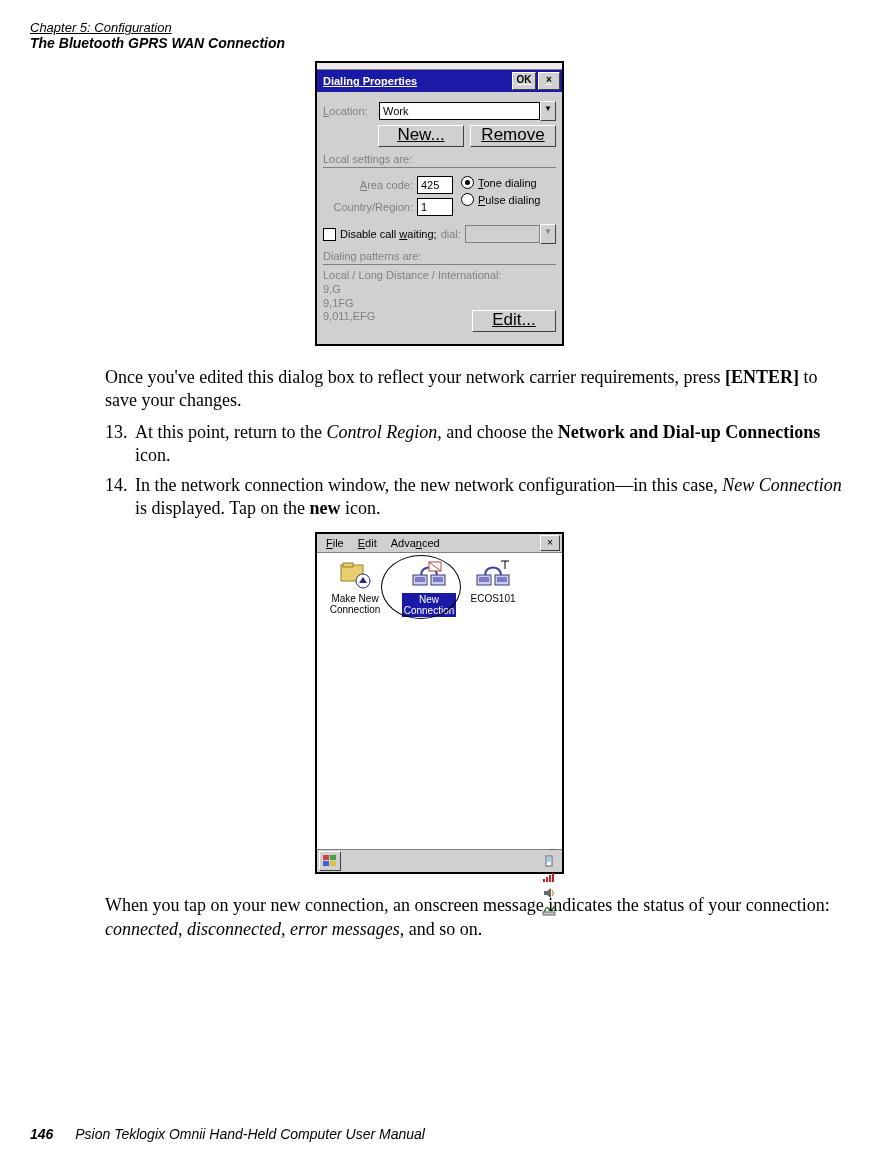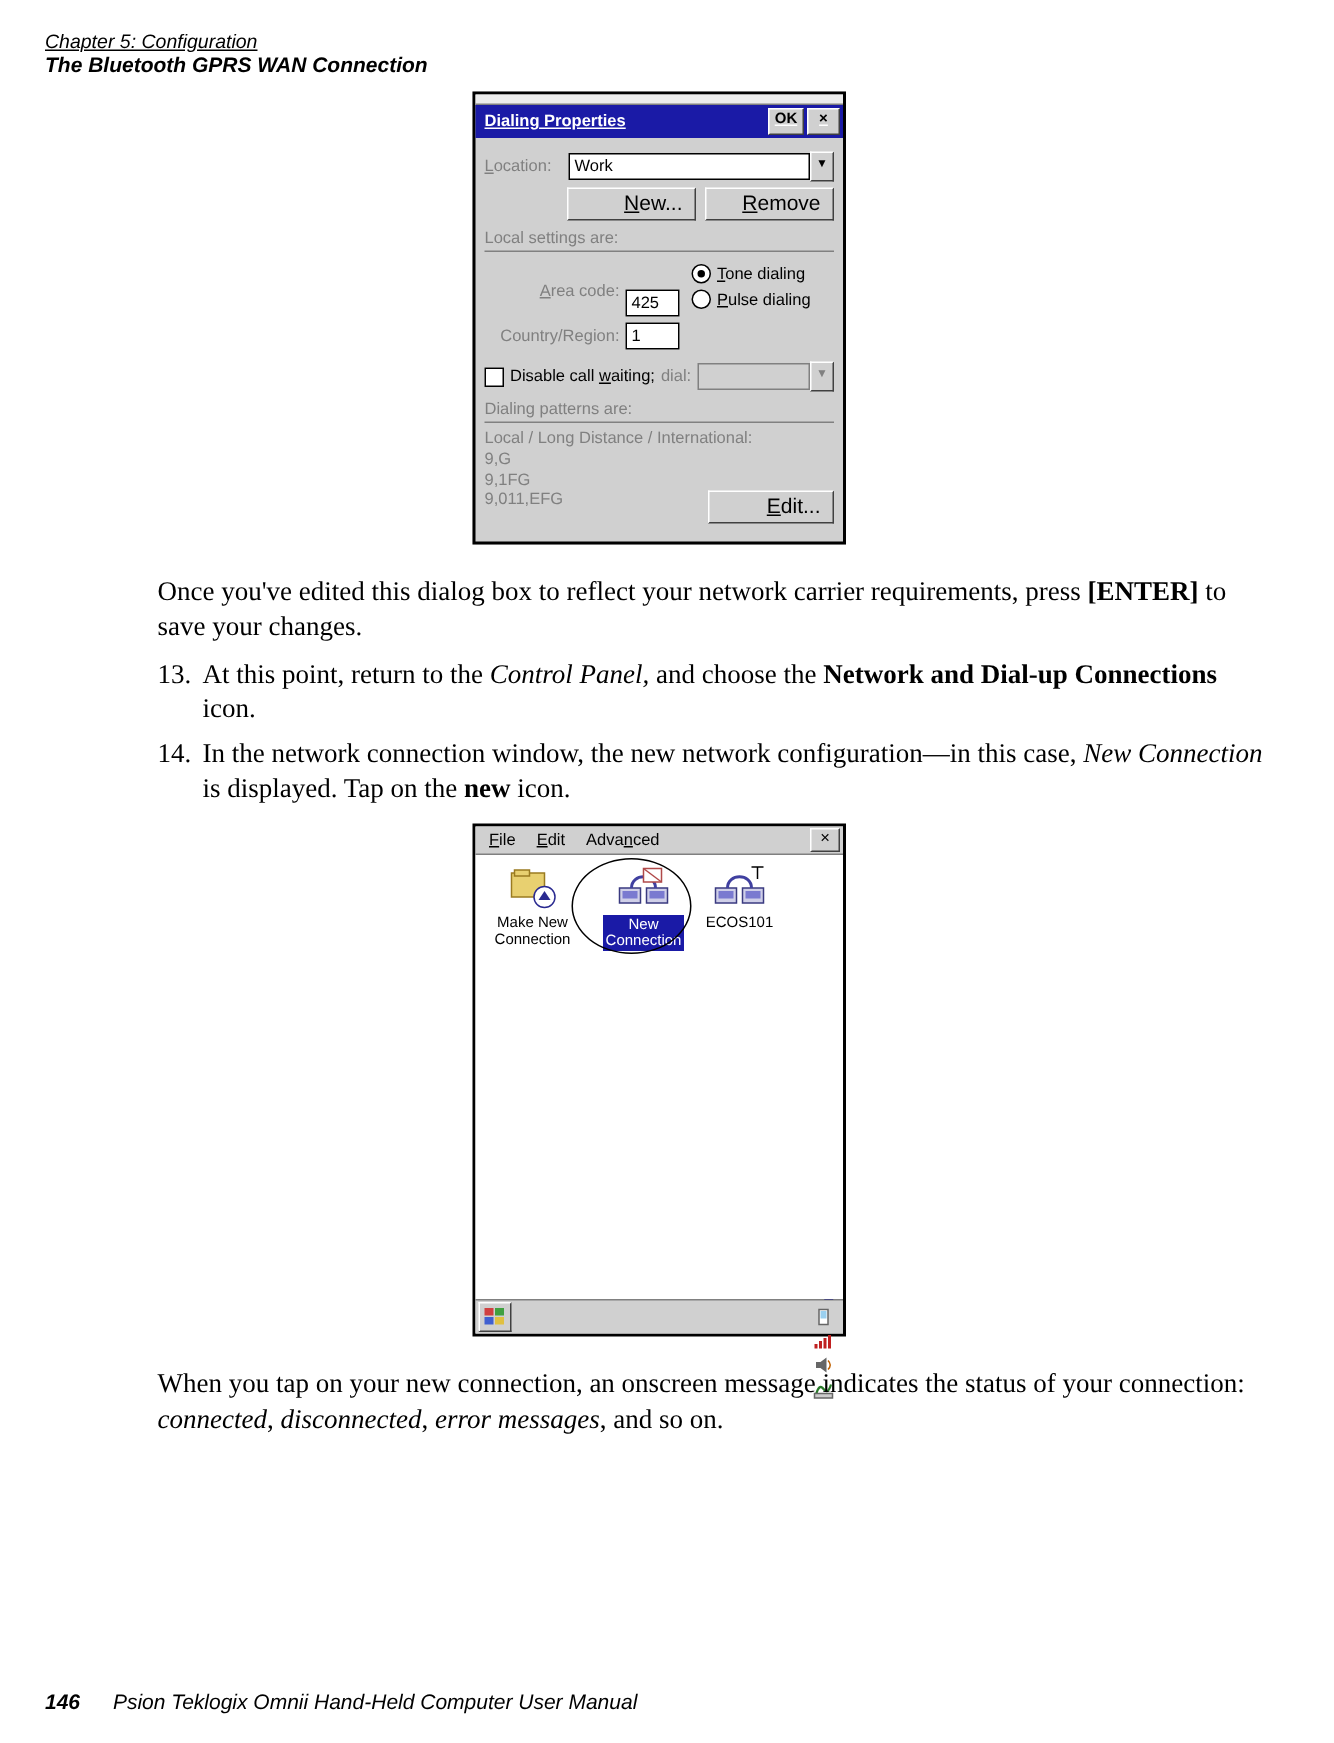--- a/index.html
+++ b/index.html
@@ -123,24 +123,25 @@
     text-align: center;
     font-size: 8px;
   }
   .btn {
     background: #d0d0d0;
     border: 1px solid #fff;
     border-right-color: #404040;
     border-bottom-color: #404040;
     height: 20px;
     line-height: 18px;
-    text-align: right;
+    text-align: center;
     font-family: Tahoma, sans-serif;
-    font-size: 14px;
+    font-size: 17px;
     padding: 0 8px;
+    text-decoration: underline;
   }
   .radio {
     width: 11px; height: 11px; border: 1px solid #000; border-radius: 50%;
     display: inline-flex; align-items: center; justify-content: center;
     margin-right: 4px; background: #fff;
   }
   .radio.sel::after {
     content: ""; width: 5px; height: 5px; background: #000; border-radius: 50%;
   }
   .chk {
@@ -240,21 +241,21 @@
         <span class="btn" style="width:68px;"><span class="ul">N</span><span>ew...</span></span>
         <span class="btn" style="width:68px;"><span class="ul">R</span><span>emove</span></span>
       </div>
       <div class="row" style="margin-top:6px; border-bottom:1px solid #808080; padding-bottom:2px;">
         <span class="dim">Local settings are:</span>
       </div>
       <div style="display:flex;">
         <div style="flex:1;">
           <div class="row" style="justify-content:flex-end;">
             <span class="dim"><span class="ul">A</span><span>rea code:</span></span>
-            <span class="fld" style="width:28px; margin-left:4px;margin-top:17px;">425</span>
+            <span class="fld" style="width:28px; margin-left:4px;">425</span>
           </div>
           <div class="row" style="justify-content:flex-end;">
             <span class="dim">Country/Region:</span>
             <span class="fld" style="width:28px; margin-left:4px;">1</span>
           </div>
         </div>
         <div style="width:95px; padding-left:8px;">
           <div class="row">
             <span class="radio sel"></span>
             <span><span class="ul">T</span><span>one dialing</span></span>
@@ -287,21 +288,21 @@
     </div>
   </div>
 
   <div class="body-text">
     <p>
       <span>Once you've edited this dialog box to reflect your network carrier requirements, press </span><b>[ENTER]</b><span> to save your changes.</span>
     </p>
     <ol class="steps">
       <li>
         <span class="num">13.</span>
-        <span><span>At this point, return to the </span><i>Control Panel,</i><span> and choose the </span><b>Network and Dial-up Connections</b><span> icon.</span></span>
+        <span><span>At this point, return to the </span><i>Control Region,</i><span> and choose the </span><b>Network and Dial-up Connections</b><span> icon.</span></span>
       </li>
       <li>
         <span class="num">14.</span>
         <span><span>In the network connection window, the new network configuration—in this case, </span><i>New Connection</i><span> is displayed. Tap on the </span><b>new</b><span> icon.</span></span>
       </li>
     </ol>
   </div>
 
   <div class="win2">
     <div class="menubar">

